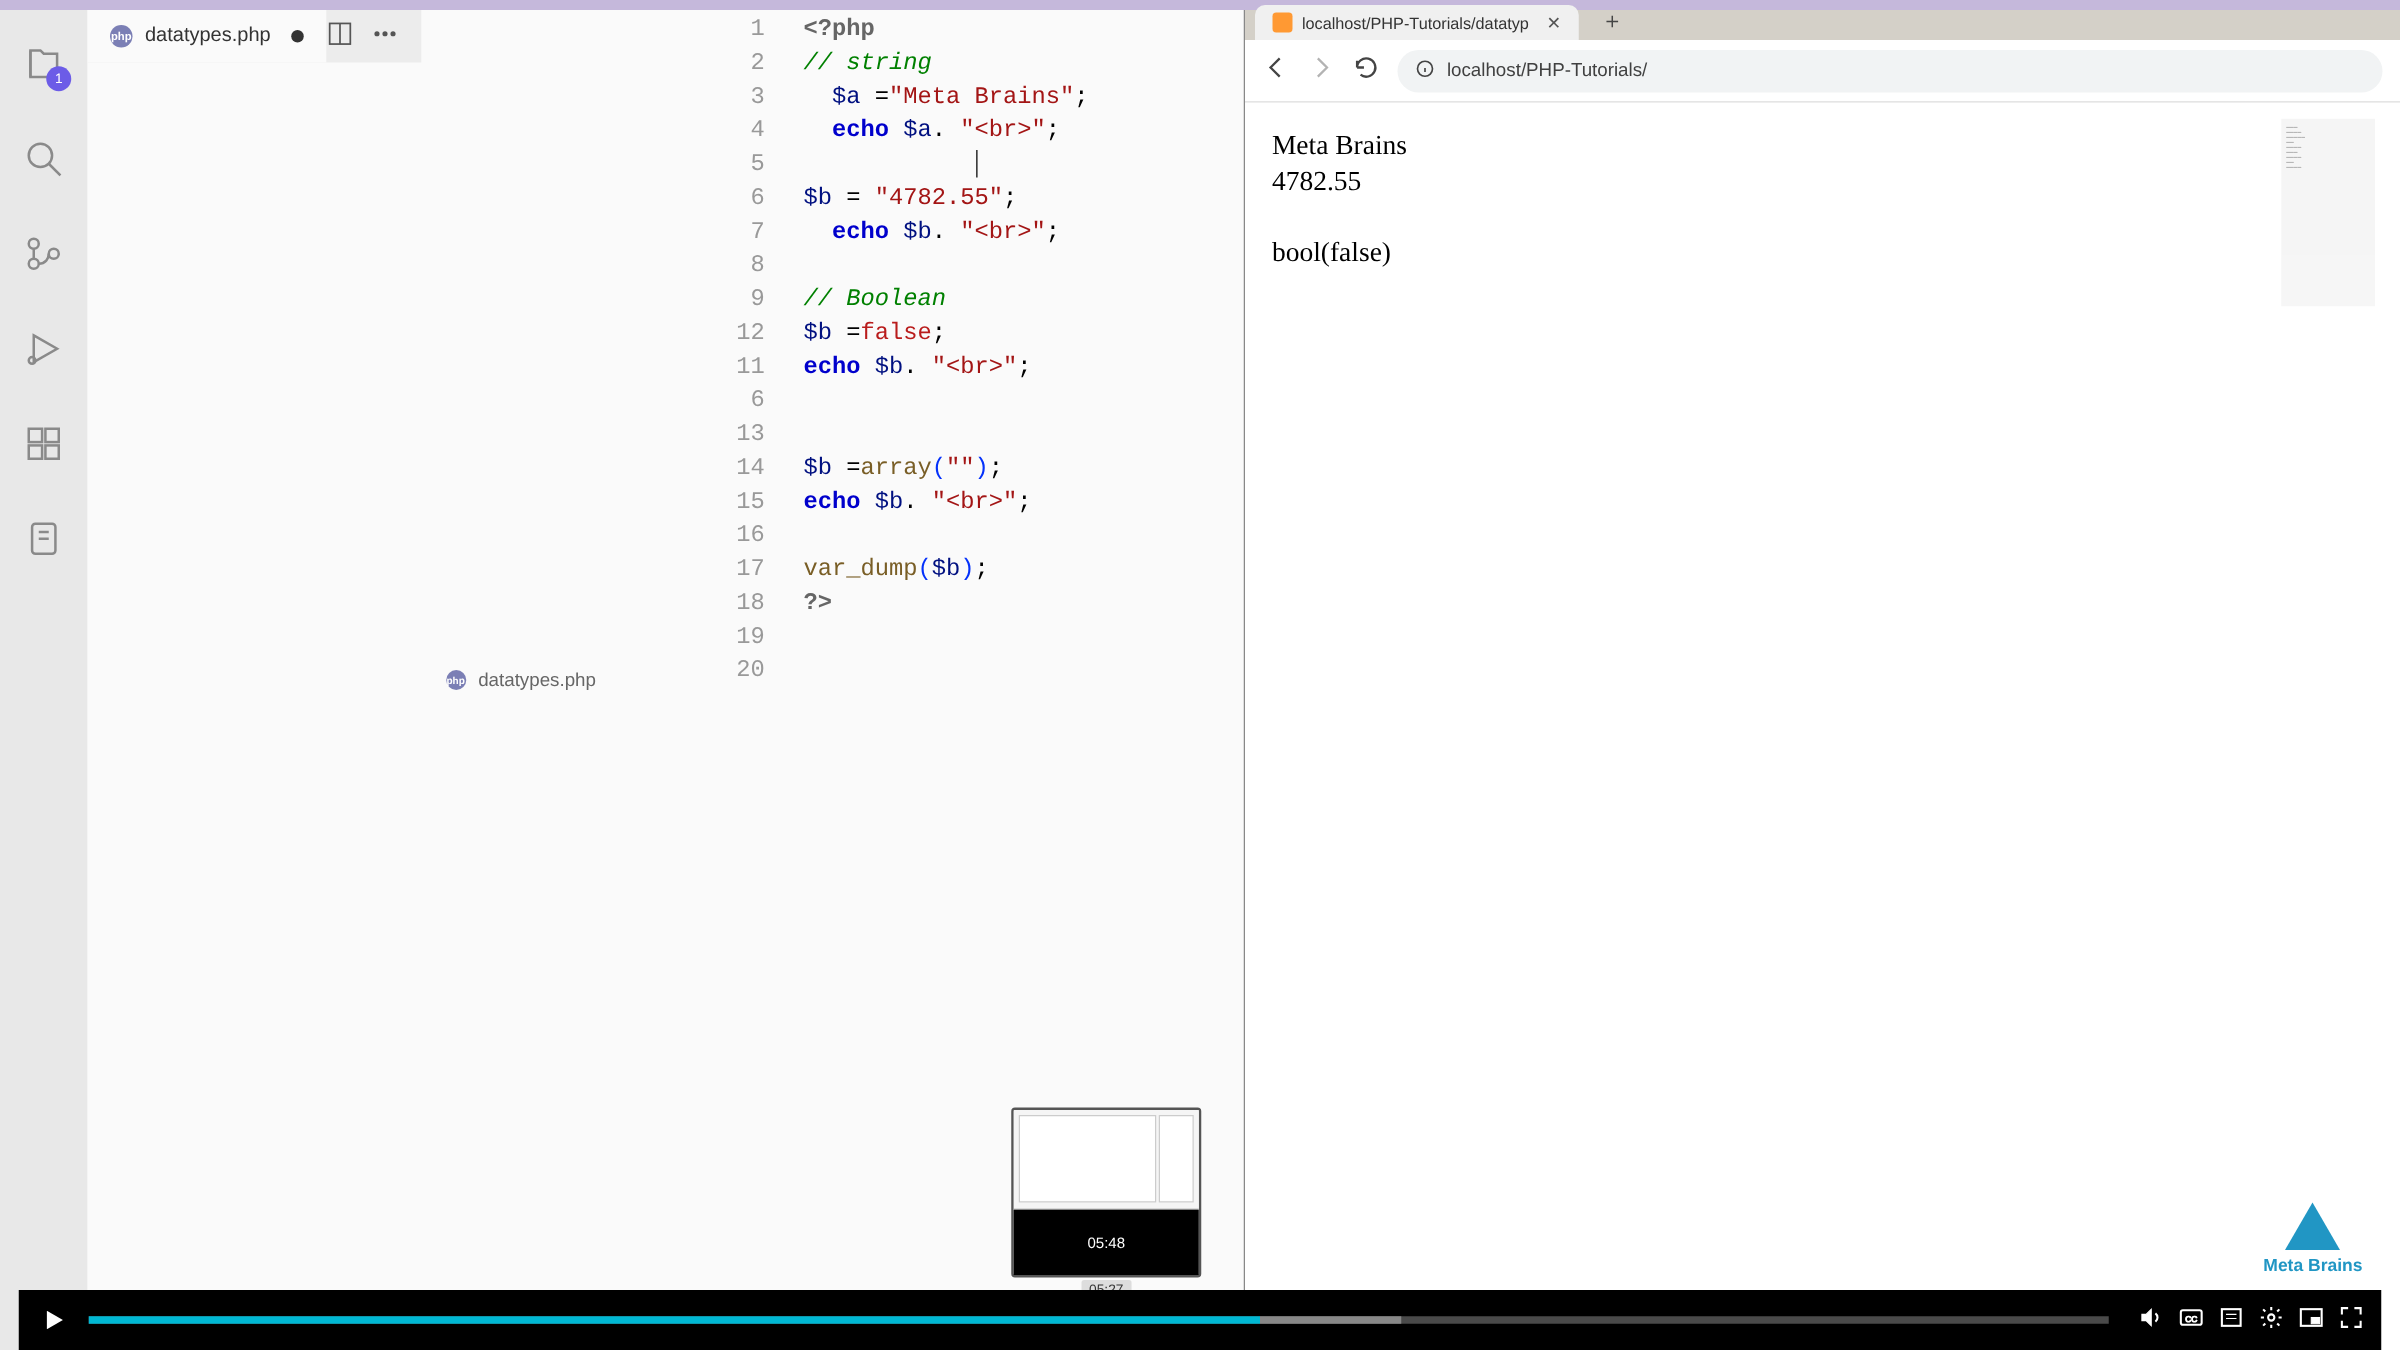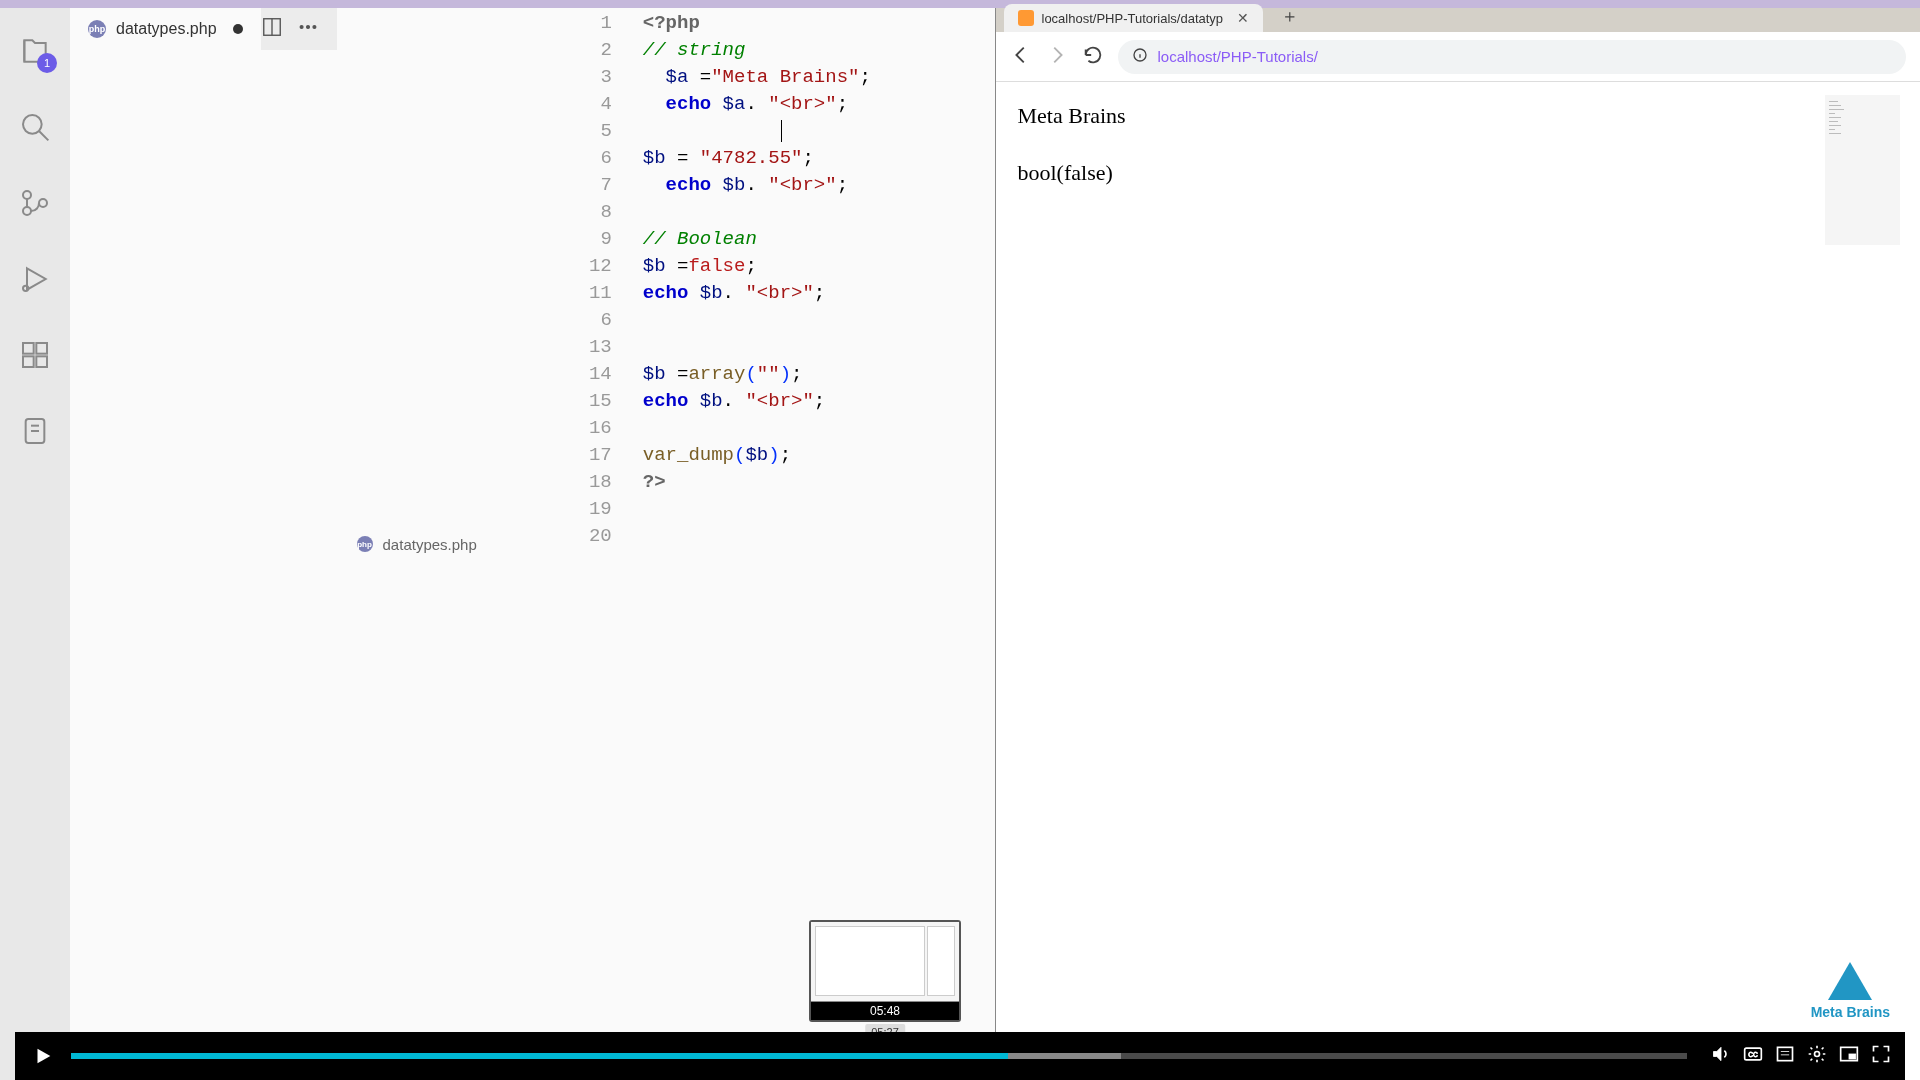--- a/index.html
+++ b/index.html
@@ -51,39 +51,39 @@
 
 
 .browser { flex:1; background:white; border-left:1px solid #888; display:flex; flex-direction:column;}
 .browser-tabs{height:24px;background:#d4d0c8;display:flex;align-items:flex-end;padding-left:8px;}
 .btab{background:#f0f0f0;border-radius:8px 8px 0 0;padding:6px 14px;display:flex;align-items:center;gap:8px;font-size:13px;color:#333;}
 .btab-icon{width:16px;height:16px;background:#ff9933;border-radius:3px;}
 .btab-close{color:#555;font-size:14px;margin-left:6px;}
 .btab-new{margin-left:10px;color:#444;font-size:18px;padding:4px 8px;}
 .browser-toolbar{height:50px;display:flex;align-items:center;gap:14px;padding:0 14px;border-bottom:1px solid #ddd;}
 .browser-toolbar svg{width:22px;height:22px;stroke:#444;fill:none;stroke-width:2;}
-.url-bar{flex:1;background:#f1f3f4;border-radius:20px;height:34px;display:flex;align-items:center;padding:0 14px;gap:10px;color:#8b5cf6;font-size:15px;overflow:hidden;}
+.url-bar{flex:1;background:#f1f3f4;border-radius:20px;height:34px;display:flex;align-items:center;padding:0 14px;gap:10px;color:#404040;font-size:15px;overflow:hidden;}
 .url-bar svg{width:16px;height:16px;}
 .browser-content{padding:20px 22px;font-family:'Times New Roman',serif;font-size:22px;color:#000;line-height:1.3;}
 
 
 .video-controls{position:absolute;bottom:0;left:15px;right:15px;height:48px;background:#000;display:flex;align-items:center;z-index:100;}
 .play-btn{width:56px;height:48px;display:flex;align-items:center;justify-content:center;}
 .play-btn svg{width:22px;height:22px;fill:white;}
 .progress-bar{flex:1;height:6px;background:#4a4a4a;position:relative;margin-right:10px;}
 .progress-fill{height:100%;background:#00b8d4;width:58%;}
 .progress-buffer{position:absolute;top:0;left:58%;height:100%;width:7%;background:#888;}
 .video-icons{display:flex;gap:12px;padding:0 14px;align-items:center;}
 .video-icons svg{width:20px;height:20px;fill:white;stroke:white;}
 
 .thumbnail{position:absolute;bottom:58px;left:809px;width:152px;background:white;border:2px solid #555;border-radius:3px;z-index:99;}
 .thumb-img{height:80px;background:#f5f5f5;border-bottom:1px solid #888;position:relative;}
 .thumb-img-left{position:absolute;left:4px;top:4px;width:110px;height:70px;background:#fff;border:1px solid #ccc;}
 .thumb-img-right{position:absolute;right:4px;top:4px;width:28px;height:70px;background:#fff;border:1px solid #ccc;}
-.thumb-time{background:#000;color:white;text-align:center;font-size:12px;padding:2px 0;}
+.thumb-time{background:#000;color:white;text-align:center;font-size:12px;padding:19px 0;}
 .thumb-tip{position:absolute;bottom:-20px;left:50%;transform:translateX(-50%);background:#ddd;color:#333;font-size:11px;padding:2px 6px;border-radius:2px;}
 
 .logo{position:absolute;bottom:60px;right:30px;display:flex;flex-direction:column;align-items:center;z-index:50;}
 .logo-tri{width:0;height:0;border-left:22px solid transparent;border-right:22px solid transparent;border-bottom:38px solid #2196c4;}
 .logo-text{color:#2196c4;font-size:14px;font-weight:bold;margin-top:4px;}
 </style>
 </head>
 <body>
 
 <div class="top-bar"></div>
@@ -229,20 +229,21 @@
         <span><svg viewBox="0 0 24 24">
               <circle cx="12" cy="12" r="9"></circle>
               <line x1="12" y1="8" x2="12" y2="8"></line>
               <line x1="12" y1="11" x2="12" y2="16"></line>
             </svg></span>
         <span>localhost/PHP-Tutorials/</span>
       </div>
     </div>
     <div class="browser-content">
       <div>Meta Brains</div>
+      <div>4782.55</div>
       <br>
       <div>bool(false)</div>
     </div>
   </div>
 </div>
 
 <div class="thumbnail">
   <div class="thumb-img">
     <div class="thumb-img-left"></div>
     <div class="thumb-img-right"></div>

